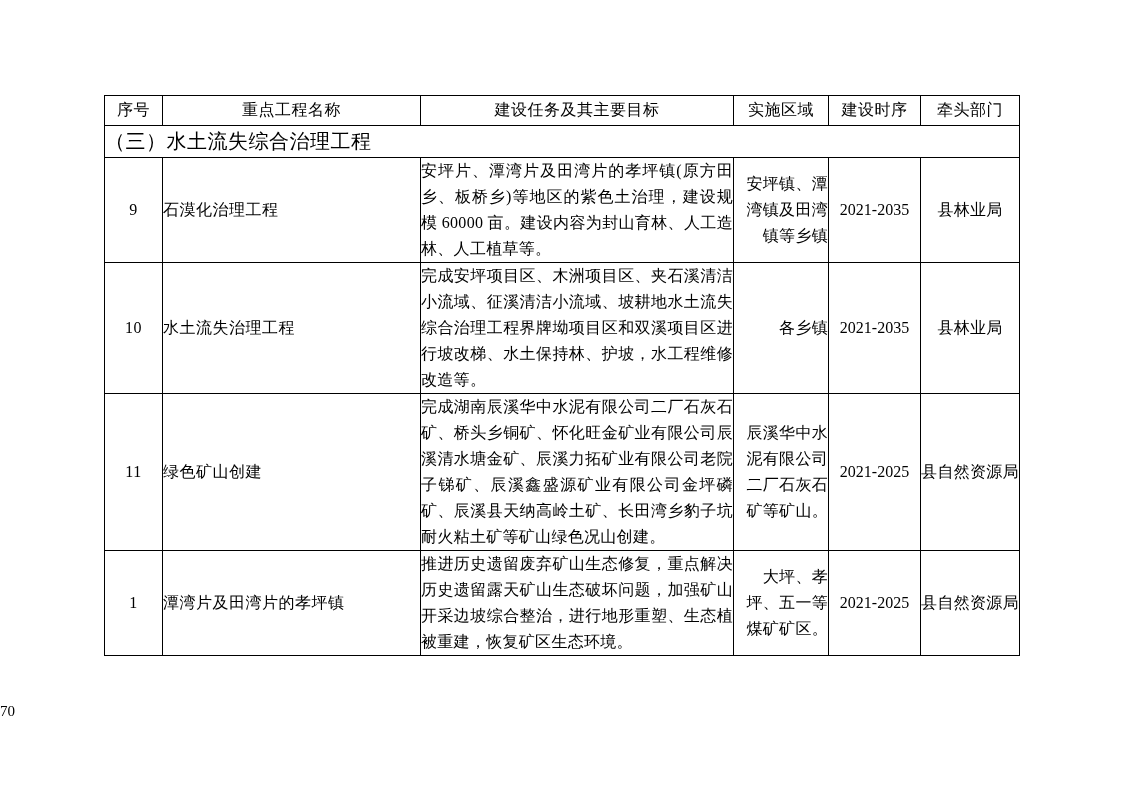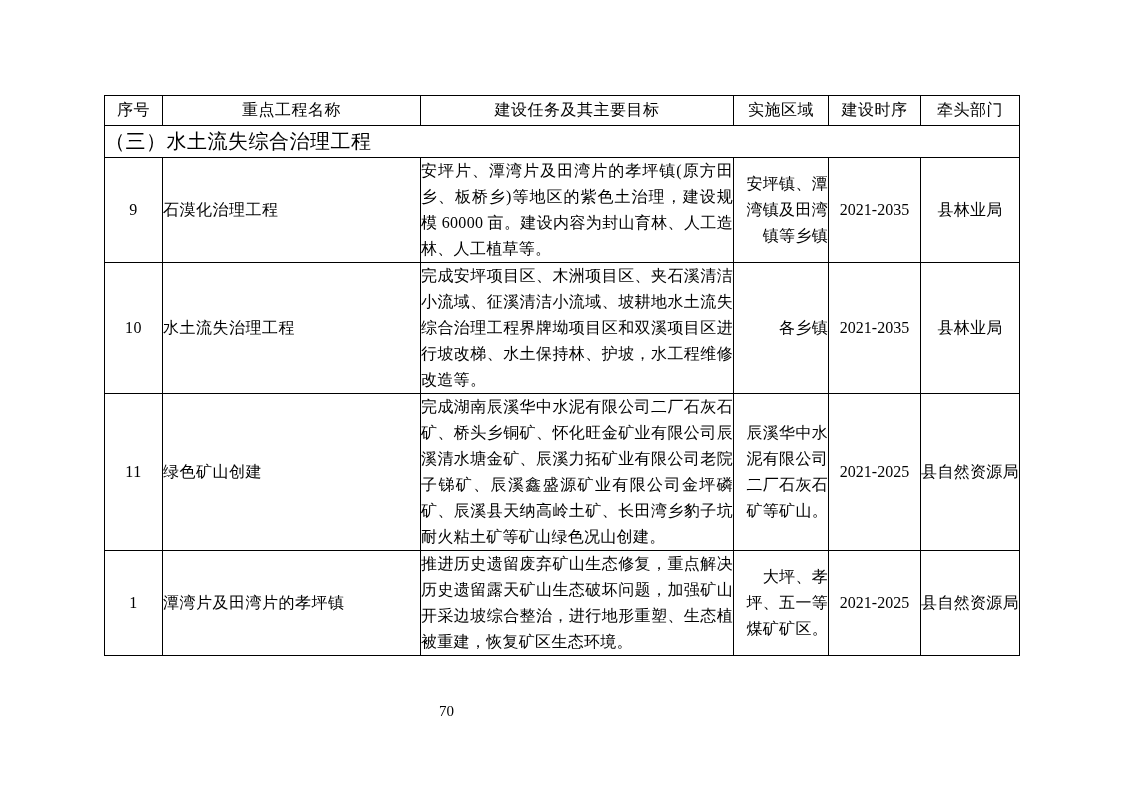--- a/index.html
+++ b/index.html
@@ -94,21 +94,21 @@
   .cell-dept {
     text-align: center;
     font-size: 16px;
     letter-spacing: 0.3px;
   }
   .page-number {
     position: absolute;
     left: 0;
     top: 703px;
     width: 893px;
-    text-align: center;
+    text-align: left;
     font-size: 15px;
     font-family: "Liberation Serif", serif;
   }
 </style>
 </head>
 <body>
 
 <div class="page">
 
   <div class="table-wrap">

